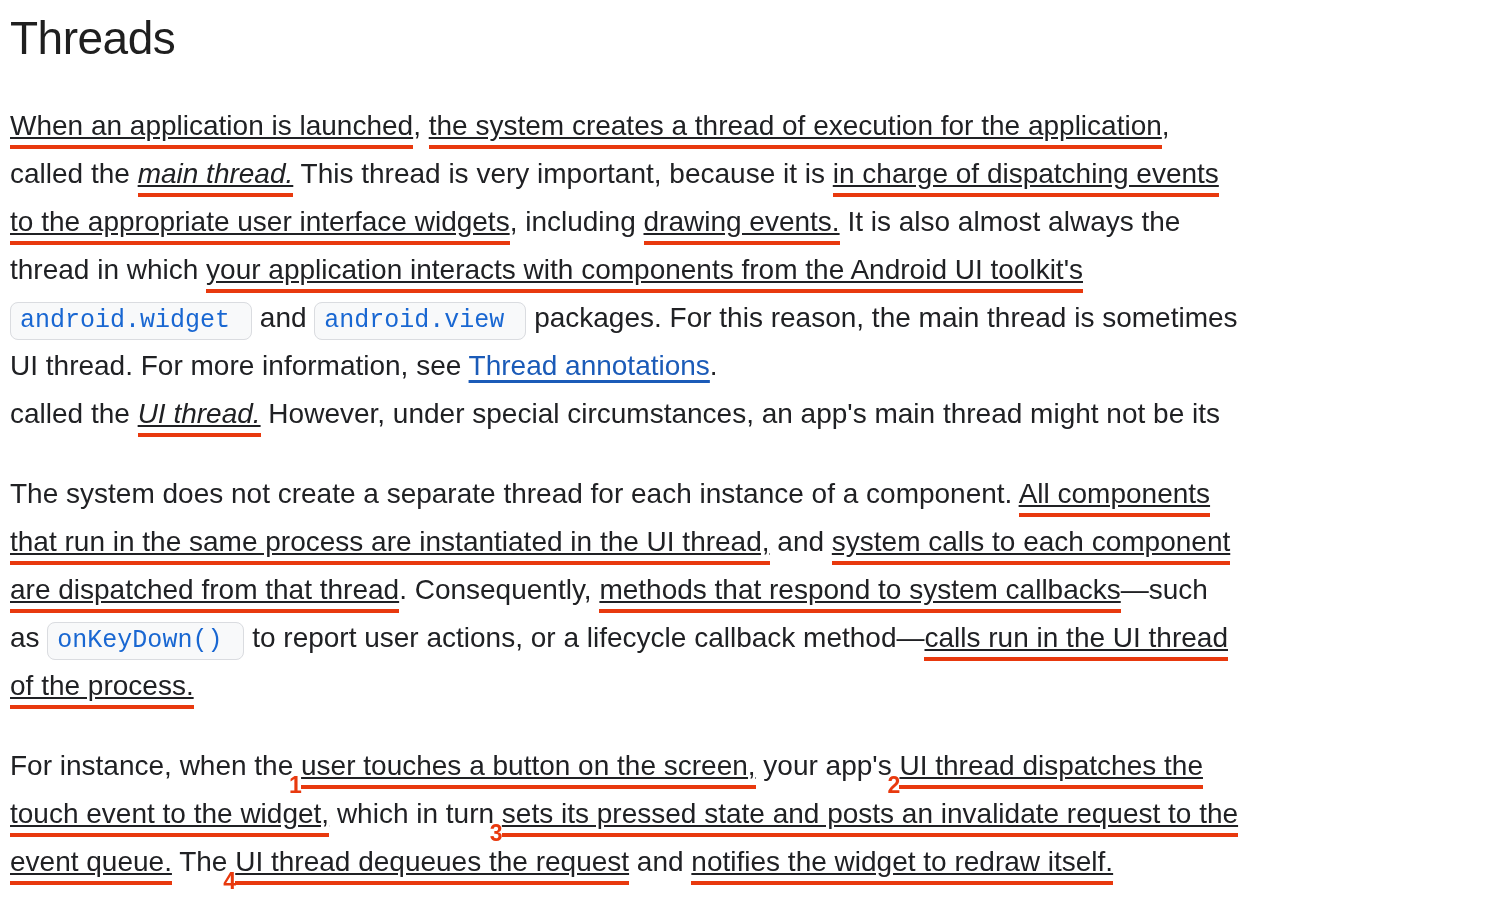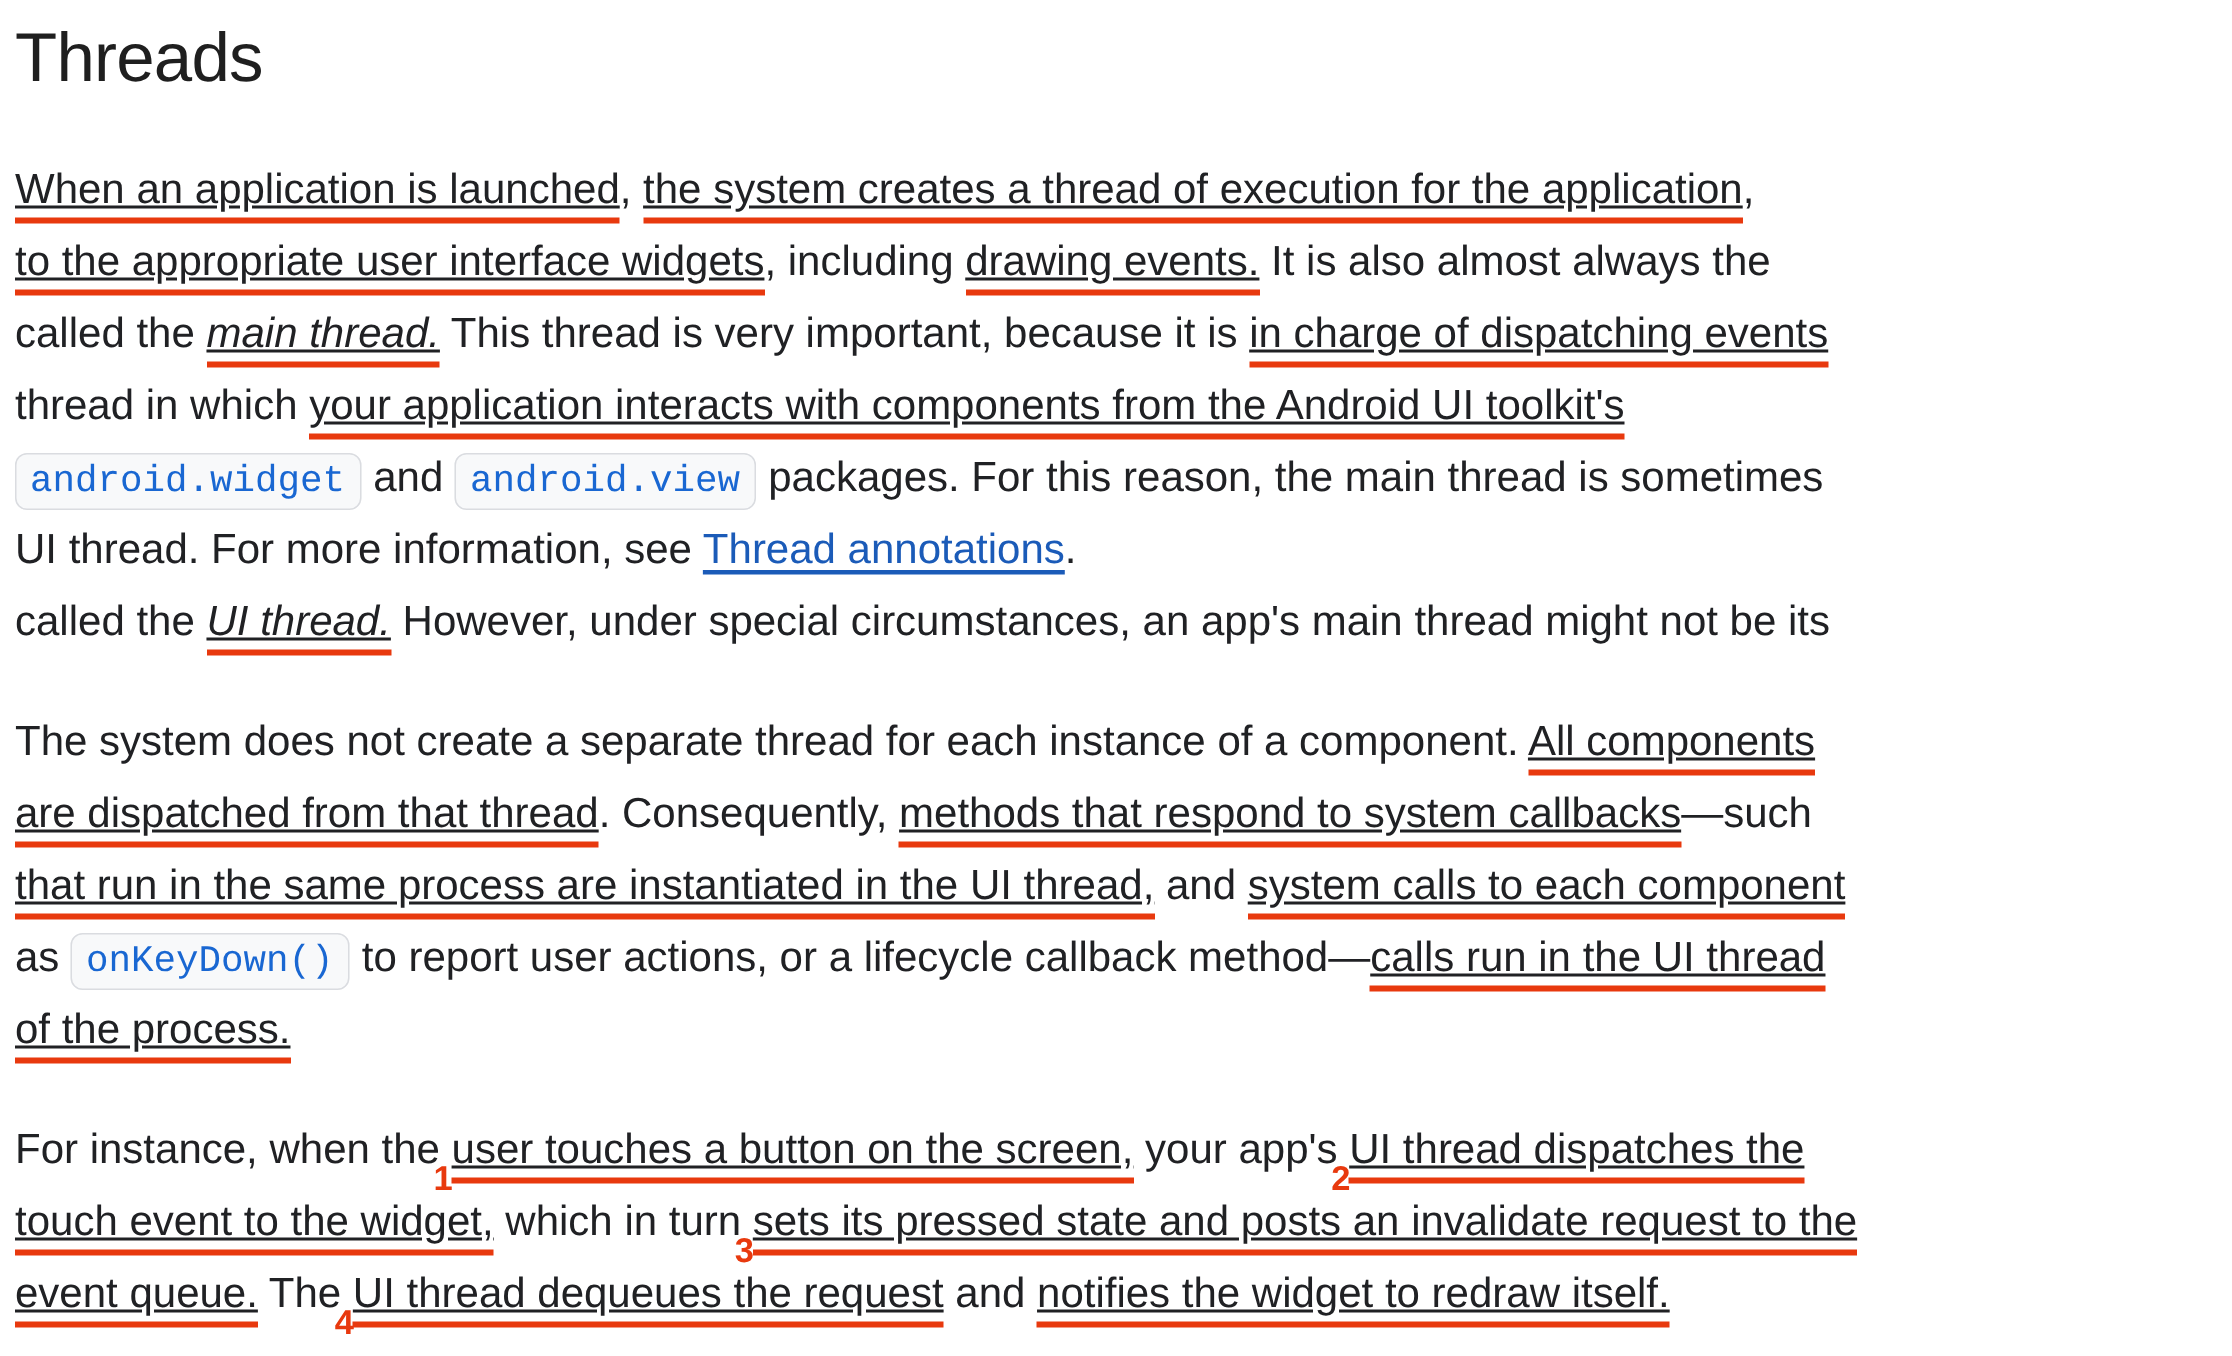--- a/index.html
+++ b/index.html
@@ -55,21 +55,21 @@
     text-decoration: underline;
   }
   .seg-italic-red { font-style: italic; }
   .seg-code {
     font-family: "Liberation Mono", "DejaVu Sans Mono", monospace;
     font-size: 25px;
     color: var(--code);
     background: var(--code-bg);
     border: 1px solid var(--code-border);
     border-radius: 8px;
-    padding: 3px 10px 4px 9px;
+    padding: 3px 21px 4px 9px;
   }
   a.seg-link {
     color: var(--link);
     text-decoration: underline;
     text-decoration-thickness: 3px;
     text-underline-offset: 5px;
     cursor: pointer;
   }
   .marker {
     position: absolute;
@@ -83,31 +83,31 @@
   }
 </style>
 </head>
 <body>
 
 <div class="content">
   <h1 class="page-title">Threads</h1>
   <div id="article-body">
       <div class="paragraph">
         <div class="line"><span class="seg-red">When an application is launched</span><span class="seg-plain">, </span><span class="seg-red">the system creates a thread of execution for the application</span><span class="seg-plain">,</span></div>
+        <div class="line"><span class="seg-plain">called the </span><span class="seg-italic-red">main thread.</span><span class="seg-plain"> This thread is very important, because it is </span><span class="seg-red">in charge of dispatching events</span></div>
         <div class="line"><span class="seg-red">to the appropriate user interface widgets</span><span class="seg-plain">, including </span><span class="seg-red">drawing events.</span><span class="seg-plain"> It is also almost always the</span></div>
-        <div class="line"><span class="seg-plain">called the </span><span class="seg-italic-red">main thread.</span><span class="seg-plain"> This thread is very important, because it is </span><span class="seg-red">in charge of dispatching events</span></div>
         <div class="line"><span class="seg-plain">thread in which </span><span class="seg-red">your application interacts with components from the Android UI toolkit's</span></div>
         <div class="line"><span class="seg-code">android.widget</span><span class="seg-plain"> and </span><span class="seg-code">android.view</span><span class="seg-plain"> packages. For this reason, the main thread is sometimes</span></div>
         <div class="line"><span class="seg-plain">UI thread. For more information, see </span><a class="seg-link">Thread annotations</a><span class="seg-plain">.</span></div>
         <div class="line"><span class="seg-plain">called the </span><span class="seg-italic-red">UI thread.</span><span class="seg-plain"> However, under special circumstances, an app's main thread might not be its</span></div>
       </div>
       <div class="paragraph">
         <div class="line"><span class="seg-plain">The system does </span><span class="seg-italic">not</span><span class="seg-plain"> create a separate thread for each instance of a component. </span><span class="seg-red">All components</span></div>
+        <div class="line"><span class="seg-red">that run in the same process are instantiated in the UI thread,</span><span class="seg-plain"> and </span><span class="seg-red">system calls to each component</span></div>
         <div class="line"><span class="seg-red">are dispatched from that thread</span><span class="seg-plain">. Consequently, </span><span class="seg-red">methods that respond to system callbacks</span><span class="seg-plain">—such</span></div>
-        <div class="line"><span class="seg-red">that run in the same process are instantiated in the UI thread,</span><span class="seg-plain"> and </span><span class="seg-red">system calls to each component</span></div>
         <div class="line"><span class="seg-plain">as </span><span class="seg-code">onKeyDown()</span><span class="seg-plain"> to report user actions, or a lifecycle callback method—</span><span class="seg-red">calls run in the UI thread</span></div>
         <div class="line"><span class="seg-red">of the process.</span></div>
       </div>
       <div class="paragraph">
         <div class="line"><span class="seg-plain">For instance, when the </span><span class="seg-red"><span class="marker">1</span><span>user touches a button on the screen,</span></span><span class="seg-plain"> your app's </span><span class="seg-red"><span class="marker">2</span><span>UI thread dispatches the</span></span></div>
         <div class="line"><span class="seg-red">touch event to the widget,</span><span class="seg-plain"> which in turn </span><span class="seg-red"><span class="marker">3</span><span>sets its pressed state and posts an invalidate request to the</span></span></div>
         <div class="line"><span class="seg-red">event queue.</span><span class="seg-plain"> The </span><span class="seg-red"><span class="marker">4</span><span>UI thread dequeues the request</span></span><span class="seg-plain"> and </span><span class="seg-red">notifies the widget to redraw itself.</span></div>
       </div>
     </div>
 </div>

